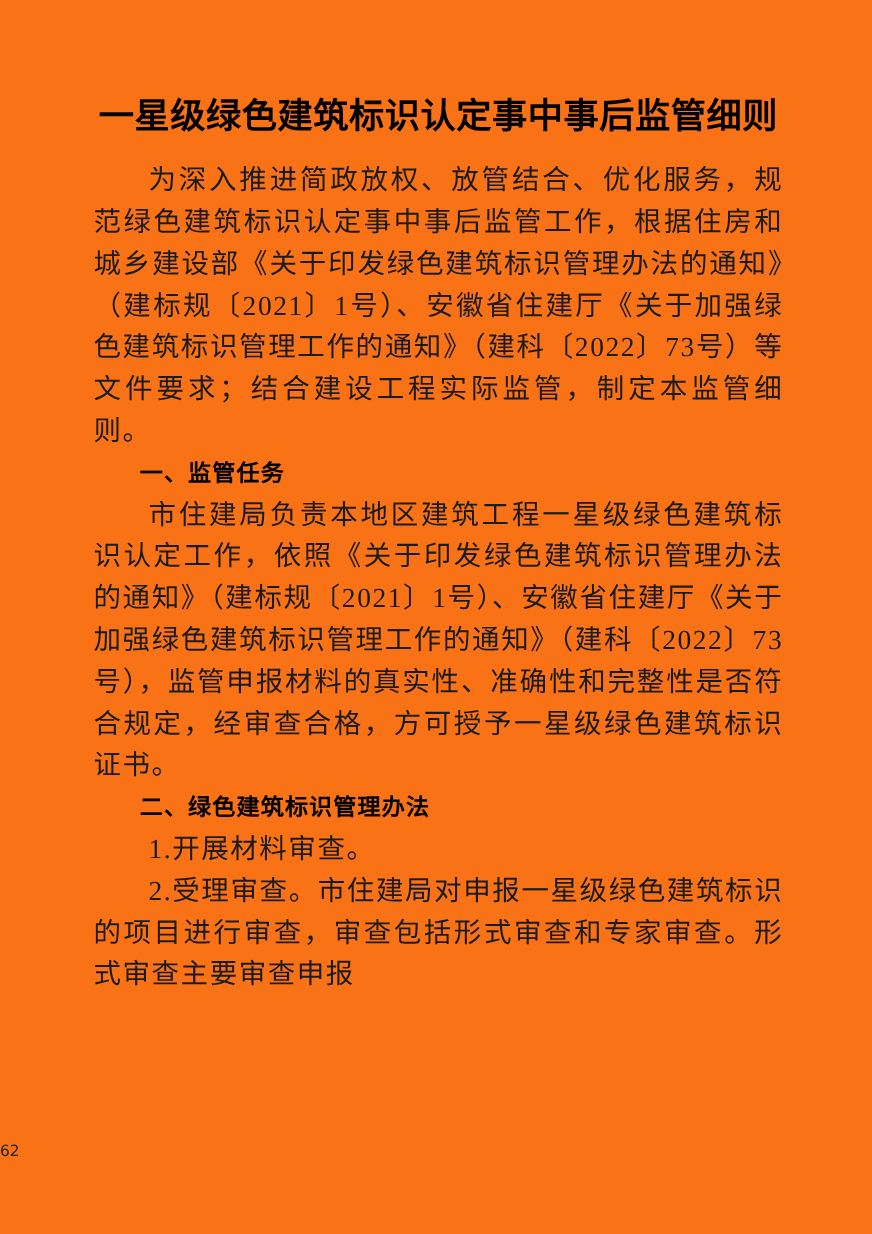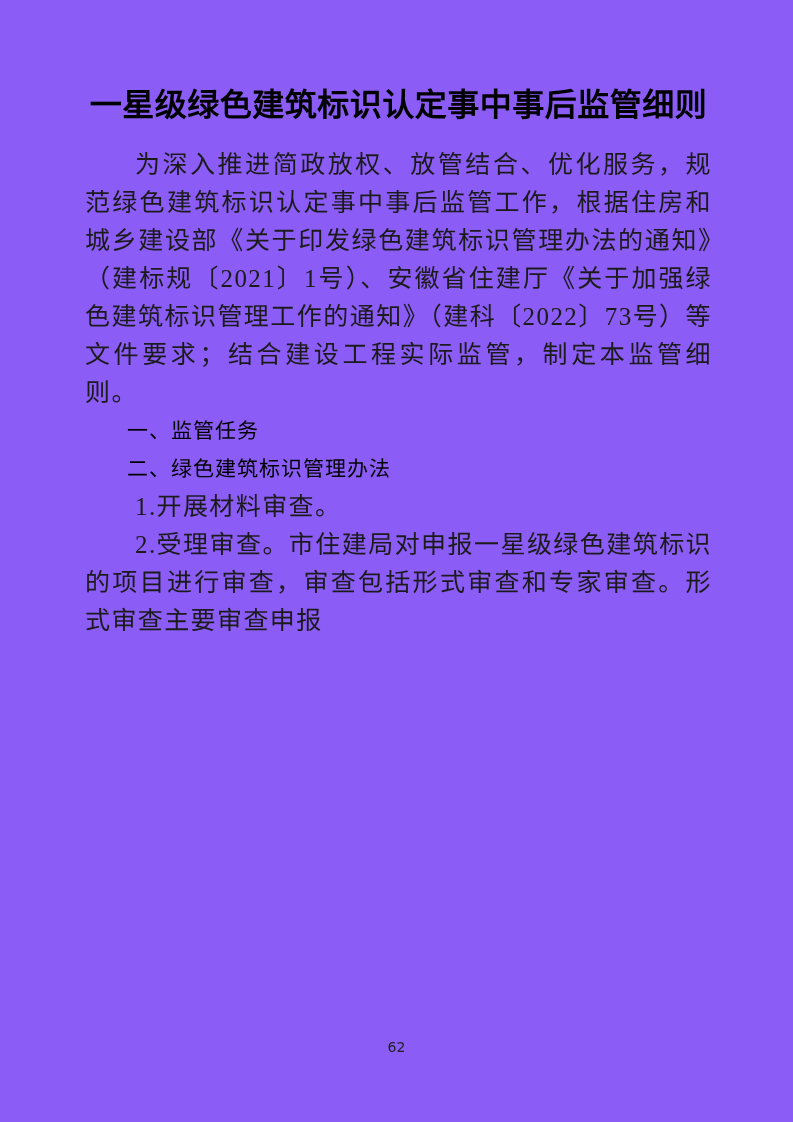--- a/index.html
+++ b/index.html
@@ -4,21 +4,21 @@
 <style>
   html, body {
     margin: 0;
     padding: 0;
     background: #ffffff;
   }
   .page {
     position: relative;
     width: 793px;
     height: 1122px;
-    background: #8b5cf6;
+    background: #f97316;
     overflow: hidden;
     color: #141414;
     font-family: "Liberation Serif", "DejaVu Serif", serif;
   }
   .content {
     position: absolute;
     left: 85px;
     top: 82px;
     width: 627px;
   }
@@ -41,58 +41,58 @@
     text-indent: 2em;
     font-weight: 400;
     color: #1b1b1b;
   }
   .heading-sans {
     margin: 0;
     font-size: 21px;
     line-height: 38px;
     letter-spacing: 1px;
     text-indent: 2em;
-    font-weight: 400;
+    font-weight: 700;
     color: #000000;
     font-family: "Liberation Sans", "DejaVu Sans", sans-serif;
   }
   .heading-kai {
     margin: 0;
     font-size: 21.5px;
     line-height: 38px;
     letter-spacing: 1px;
     text-indent: 2em;
     font-weight: 700;
     color: #000000;
     font-family: "Liberation Serif", "DejaVu Serif", serif;
   }
   .footer {
     position: absolute;
     top: 1038px;
     left: 0;
     width: 793px;
-    text-align: center;
   }
   .page-number {
     font-size: 14px;
     color: #222222;
     font-family: "DejaVu Sans", "Liberation Sans", sans-serif;
   }
 </style>
 </head>
 <body>
 
 <div class="page">
   <div class="content">
     <h1 class="doc-title">一星级绿色建筑标识认定事中事后监管细则</h1>
 
     <p class="para">为深入推进简政放权、放管结合、优化服务，规范绿色建筑标识认定事中事后监管工作，根据住房和城乡建设部《关于印发绿色建筑标识管理办法的通知》（建标规〔2021〕1号）、安徽省住建厅《关于加强绿色建筑标识管理工作的通知》（建科〔2022〕73号）等文件要求；结合建设工程实际监管，制定本监管细则。</p>
 
     <h2 class="heading-sans">一、监管任务</h2>
 
+    <p class="para">市住建局负责本地区建筑工程一星级绿色建筑标识认定工作，依照《关于印发绿色建筑标识管理办法的通知》（建标规〔2021〕1号）、安徽省住建厅《关于加强绿色建筑标识管理工作的通知》（建科〔2022〕73号），监管申报材料的真实性、准确性和完整性是否符合规定，经审查合格，方可授予一星级绿色建筑标识证书。</p>
 
     <h2 class="heading-sans">二、绿色建筑标识管理办法</h2>
 
 
     <p class="para">1.开展材料审查。</p>
 
 
     <p class="para">2.受理审查。市住建局对申报一星级绿色建筑标识的项目进行审查，审查包括形式审查和专家审查。形式审查主要审查申报</p>
   </div>
 

